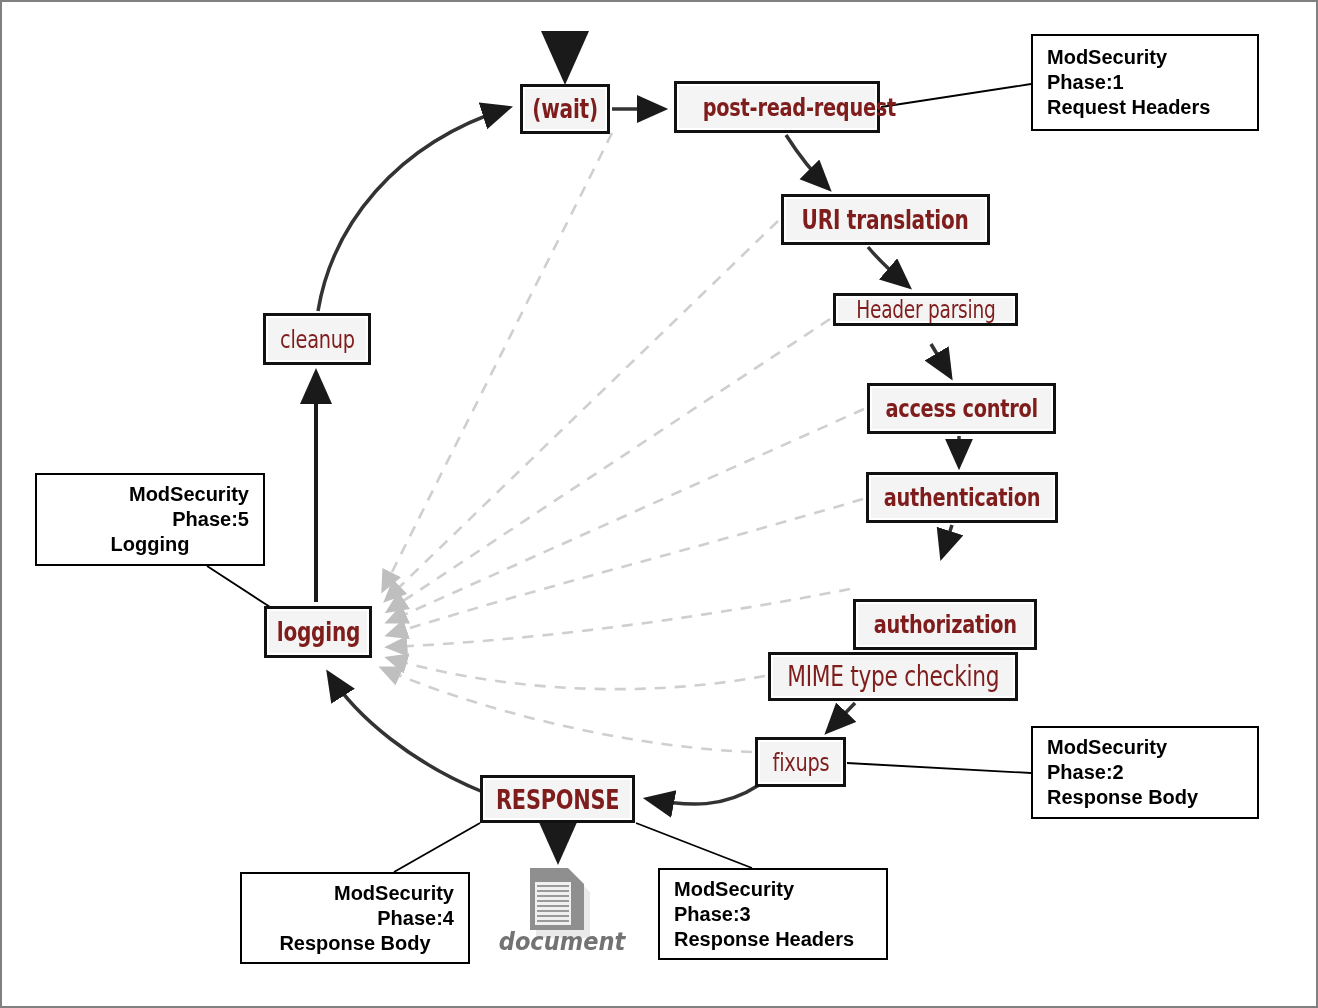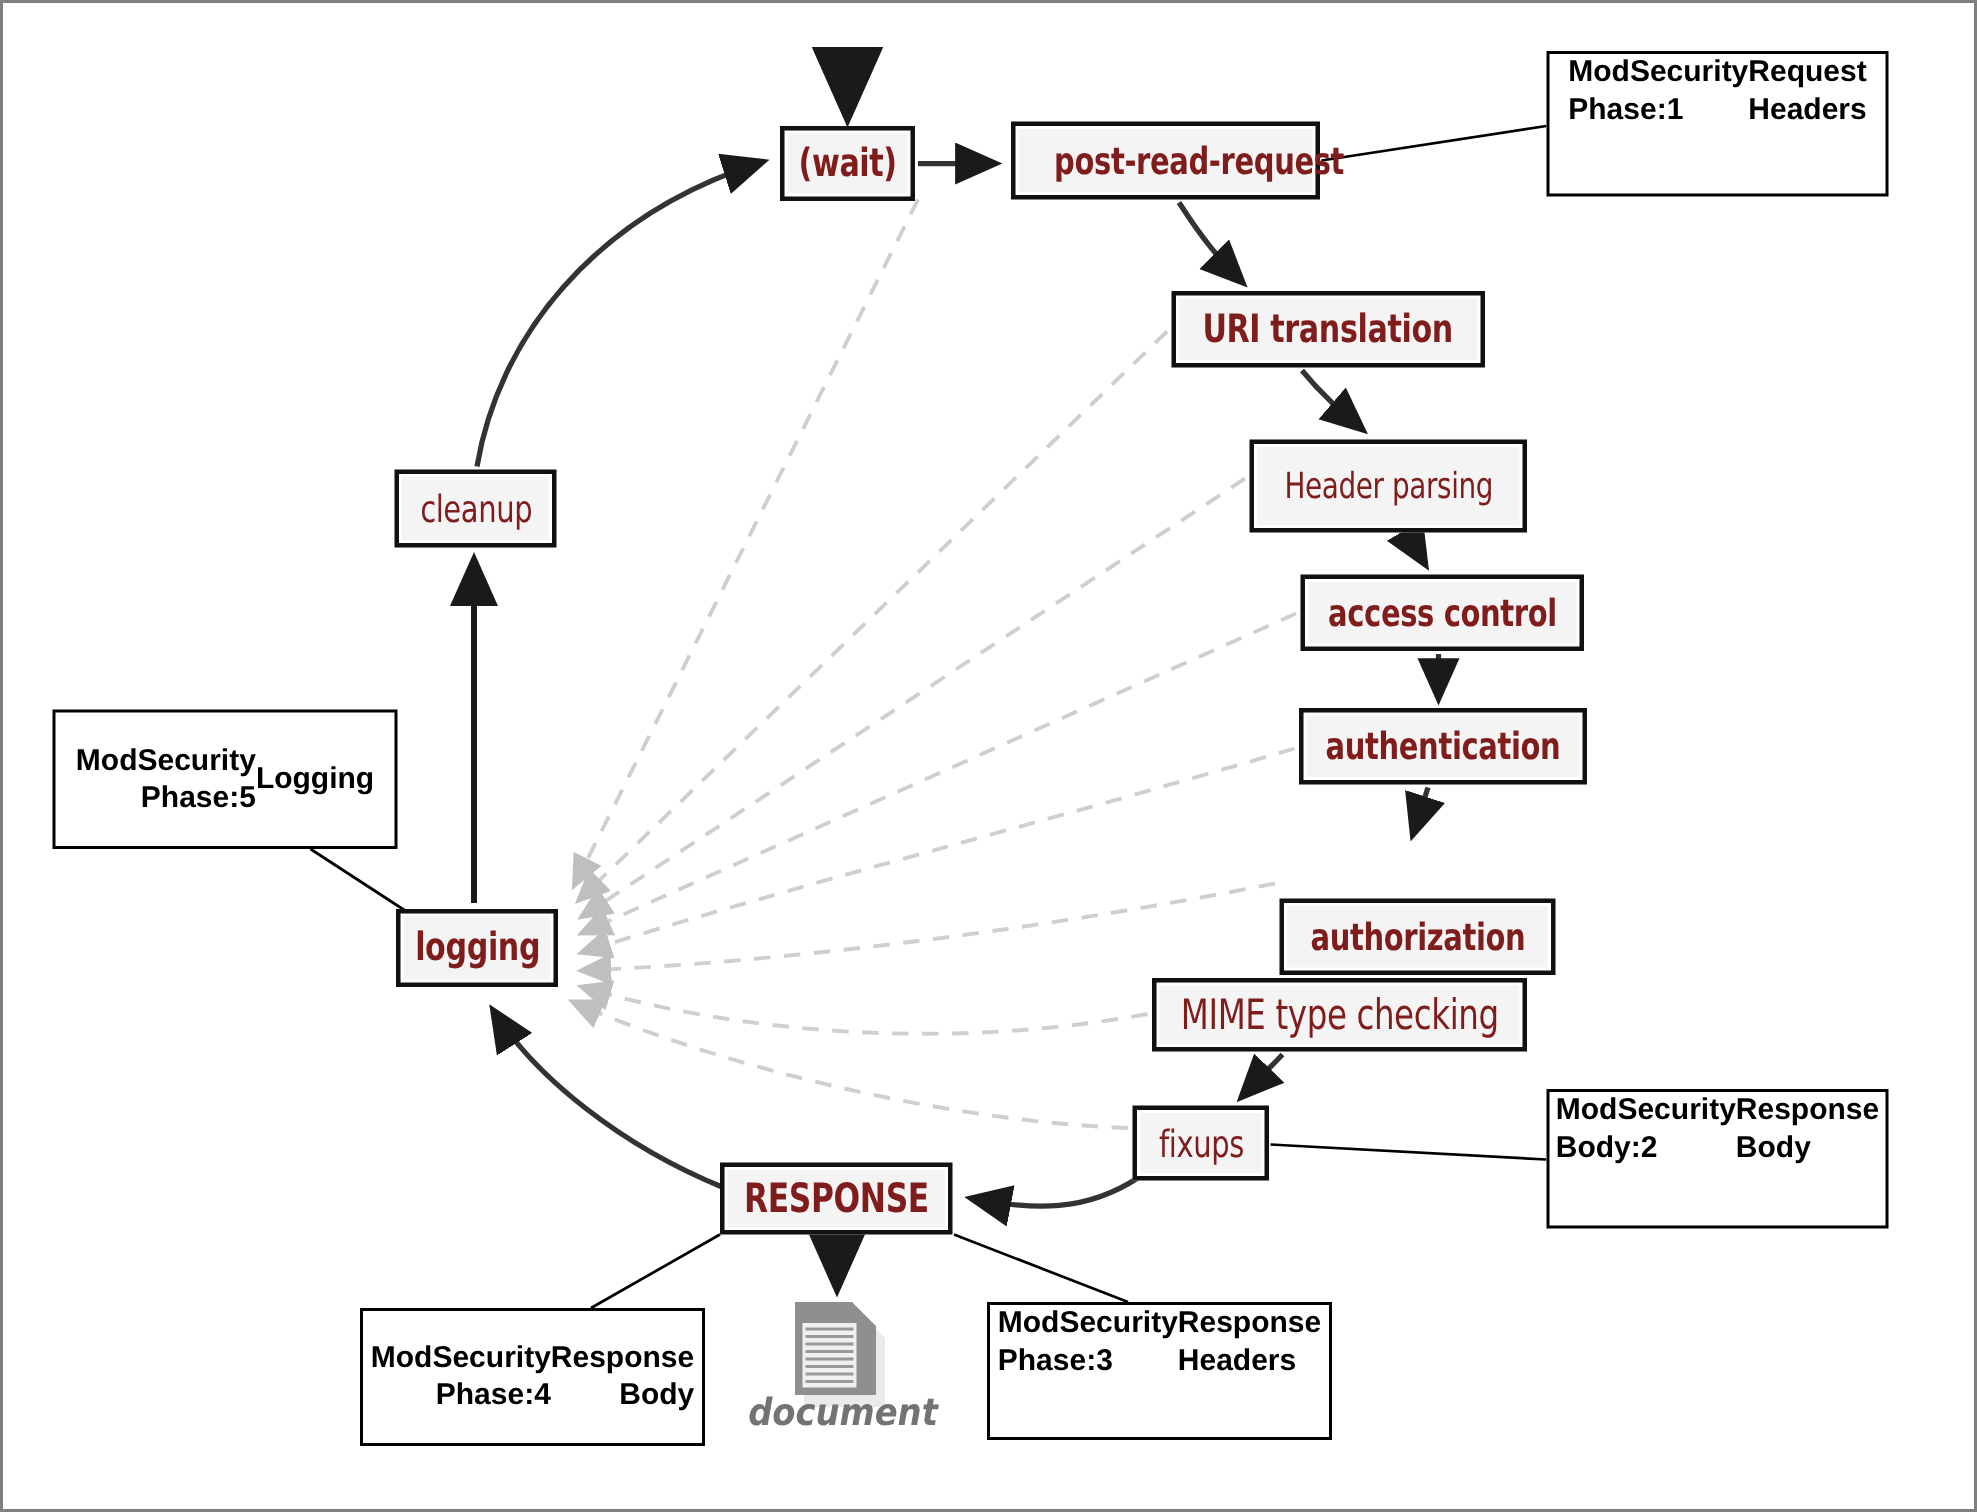--- a/index.html
+++ b/index.html
@@ -48,21 +48,21 @@
   .note {
     position: absolute;
     box-sizing: border-box;
     background: #ffffff;
     border: 2px solid #000000;
     color: #000000;
     font-weight: bold;
     font-size: 20px;
     line-height: 1.25;
     display: flex;
-    flex-direction: row;
+    flex-direction: column;
     justify-content: center;
     padding: 0 14px;
     font-family: "Liberation Sans", sans-serif;
   }
   .note.align-left  { text-align: left; }
   .note.align-right { text-align: right; align-items: center; }
 
   
   #doc-icon {
     position: absolute;
@@ -177,21 +177,21 @@
 
   <div class="node heavy" style="left: 518px; top: 82px; width: 90px; height: 50px; font-size: 26px;">
     <span>(wait)</span>
   </div>
   <div class="node heavy" style="left: 672px; top: 79px; width: 206px; height: 52px; font-size: 25px; padding-left: 44px;">
     <span>post-read-request</span>
   </div>
   <div class="node heavy" style="left: 779px; top: 192px; width: 209px; height: 51px; font-size: 26px;">
     <span>URI translation</span>
   </div>
-  <div class="node light" style="left: 831px; top: 291px; width: 185px; height: 62px; font-size: 24px;">
+  <div class="node light" style="left: 831px; top: 291px; width: 185px; height: 33px; font-size: 24px;">
     <span>Header parsing</span>
   </div>
   <div class="node heavy" style="left: 865px; top: 381px; width: 189px; height: 51px; font-size: 25px;">
     <span>access control</span>
   </div>
   <div class="node heavy" style="left: 864px; top: 470px; width: 192px; height: 51px; font-size: 25px;">
     <span>authentication</span>
   </div>
   <div class="node heavy" style="left: 851px; top: 561px; width: 184px; height: 51px; font-size: 25px; margin-top: 36px;">
     <span>authorization</span>
@@ -231,21 +231,21 @@
 
   <div class="note align-left" style="left: 1029px; top: 32px; width: 228px; height: 97px;">
     <div>ModSecurity Phase:1</div>
     <div>Request Headers</div>
   </div>
   <div class="note align-right" style="left: 33px; top: 471px; width: 230px; height: 93px;">
     <div>ModSecurity Phase:5</div>
     <div>Logging</div>
   </div>
   <div class="note align-left" style="left: 1029px; top: 724px; width: 228px; height: 93px;">
-    <div>ModSecurity Body:2</div>
+    <div>ModSecurity Phase:2</div>
     <div>Response Body</div>
   </div>
   <div class="note align-right" style="left: 238px; top: 870px; width: 230px; height: 92px;">
     <div>ModSecurity Phase:4</div>
     <div>Response Body</div>
   </div>
   <div class="note align-left" style="left: 656px; top: 866px; width: 230px; height: 92px;">
     <div>ModSecurity Phase:3</div>
     <div>Response Headers</div>
   </div>

